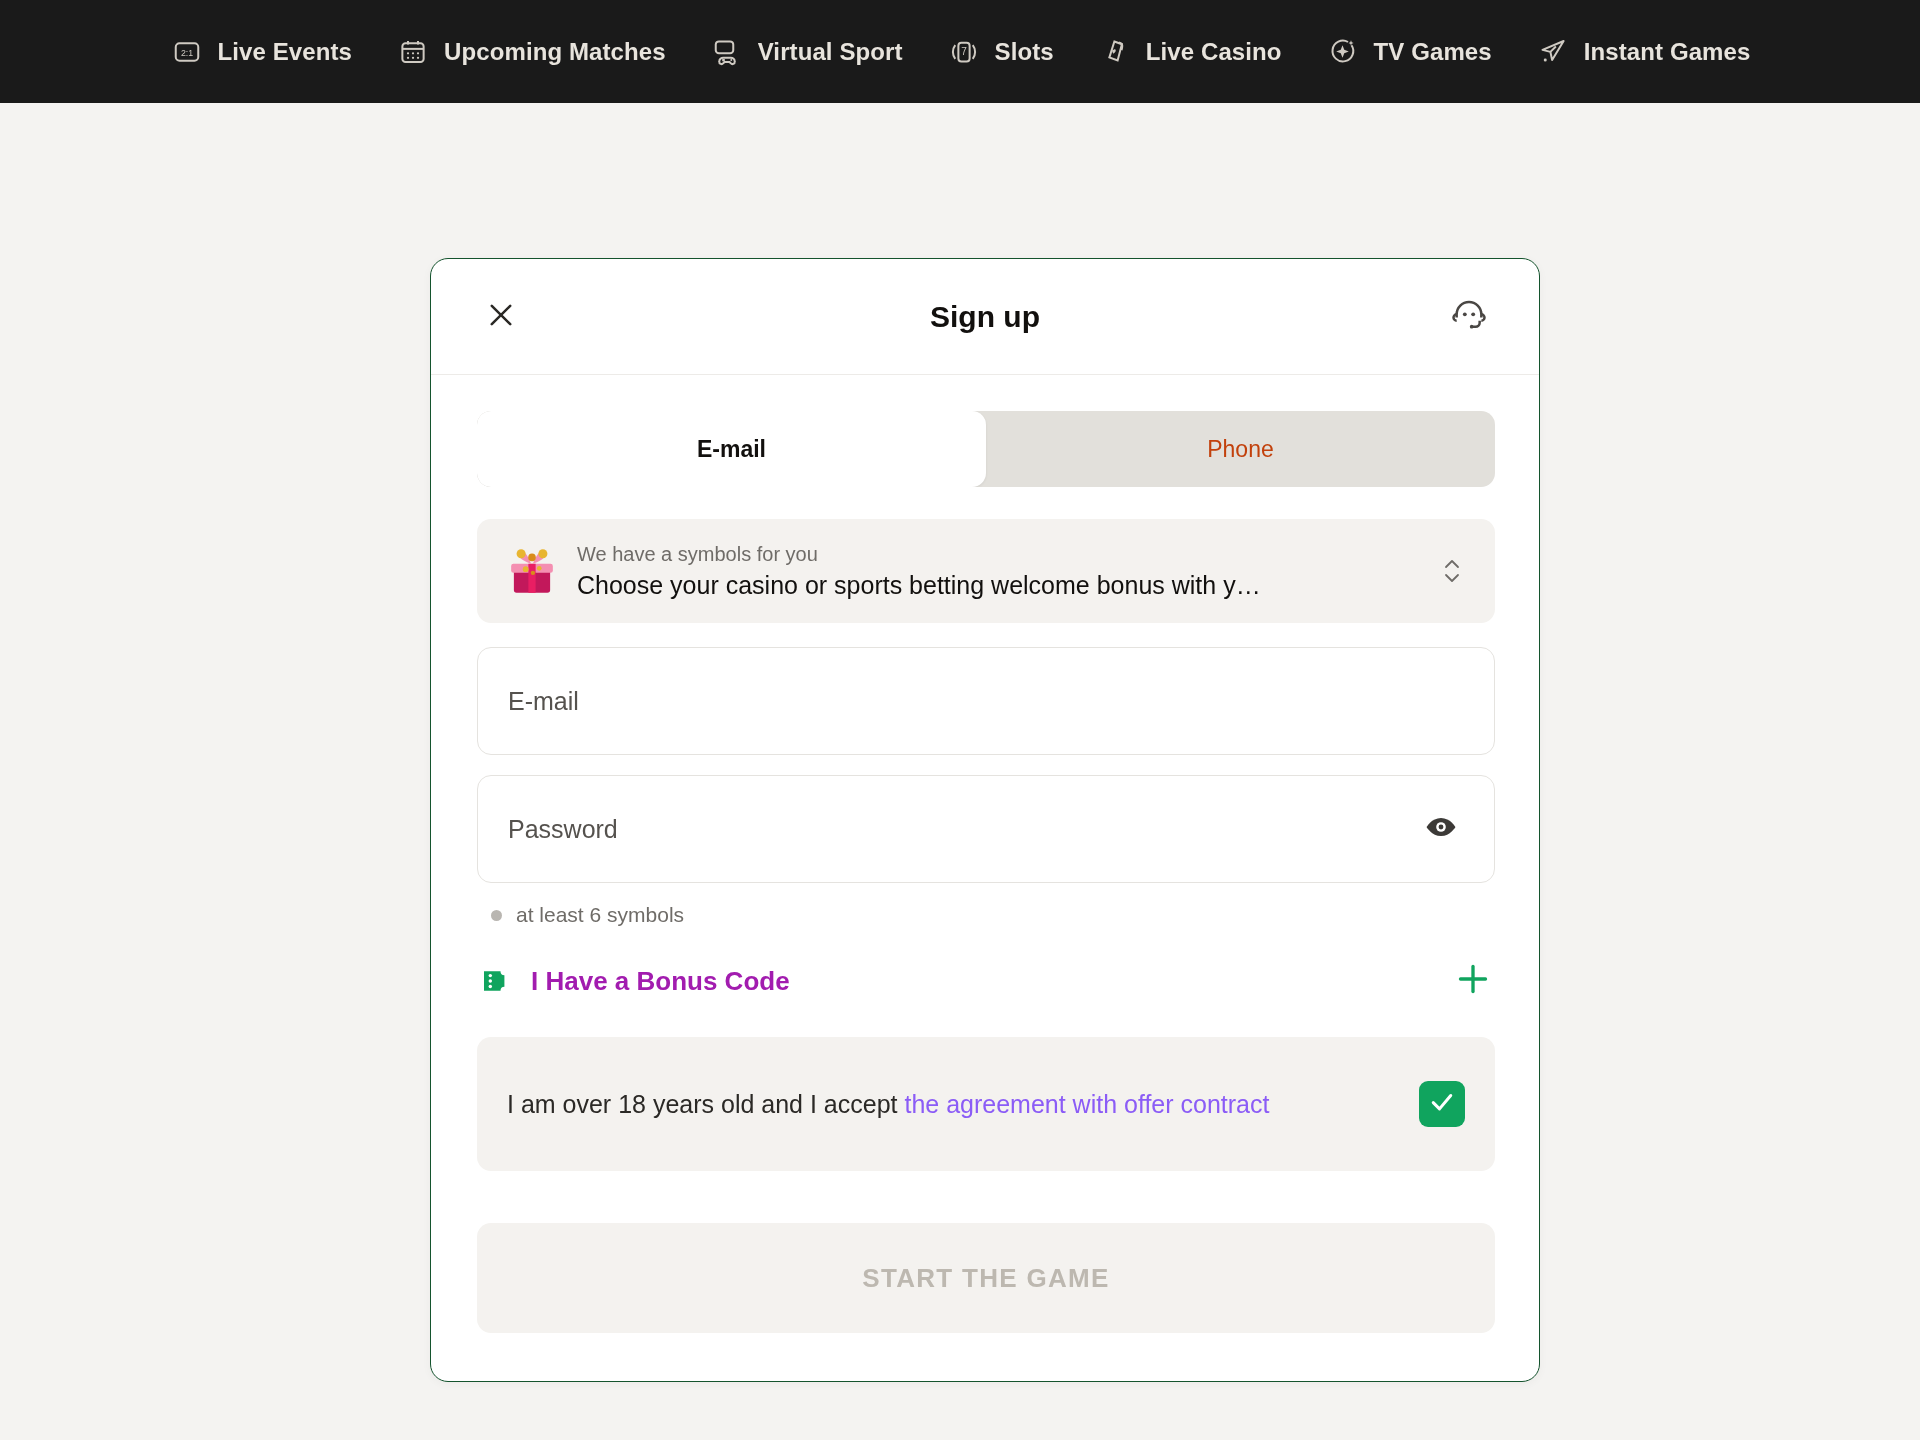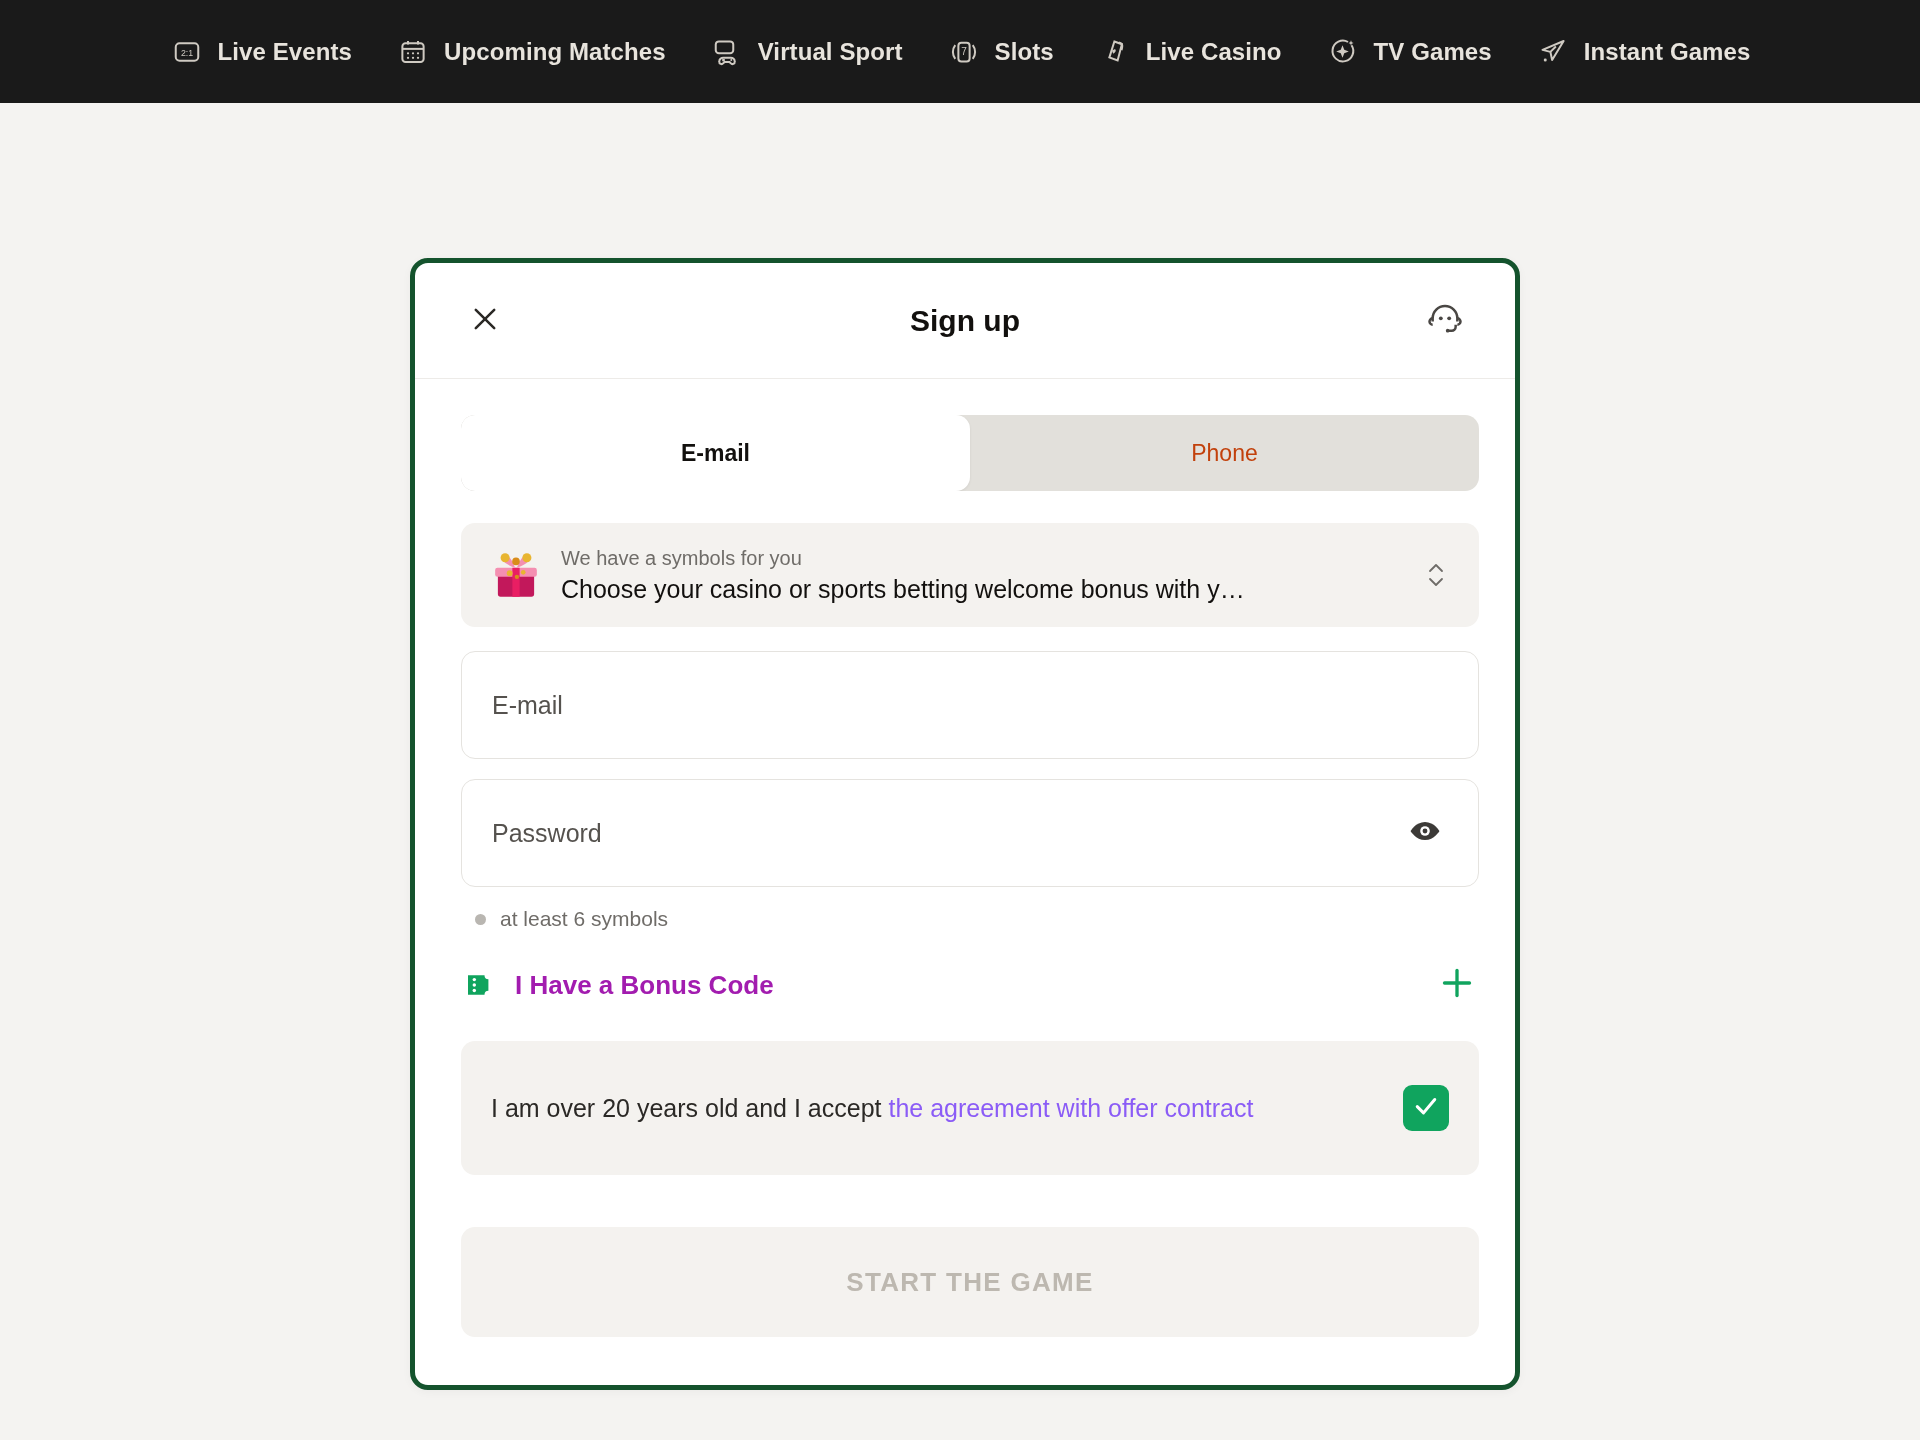--- a/index.html
+++ b/index.html
@@ -51,26 +51,26 @@
   .canvas {
     width: 1920px;
     height: 1337px;
     background: #f4f3f1;
     position: relative;
   }
 
   
   .modal {
     position: absolute;
-    left: 410px;
+    left: 430px;
     top: 155px;
     width: 1110px;
     background: #ffffff;
     border-radius: 18px;
-    border: 5px solid #14532d;
+    border: 1px solid #14532d;
     box-shadow: 0 2px 10px rgba(0,0,0,0.04);
     overflow: hidden;
   }
 
   .modal-header {
     height: 116px;
     display: flex;
     align-items: center;
     justify-content: space-between;
     padding: 0 46px;
@@ -510,21 +510,21 @@
               <line x1="12" y1="4.5" x2="12" y2="19.5"></line>
               <line x1="4.5" y1="12" x2="19.5" y2="12"></line>
             </svg>
           </span>
         </span>
       </div>
 
       
       <div class="agreement">
         <div class="agreement-text">
-          <span>I am over 20 years old and I accept </span><span class="agreement-link">the agreement with offer contract</span>
+          <span>I am over 18 years old and I accept </span><span class="agreement-link">the agreement with offer contract</span>
         </div>
         <span class="checkbox">
           <span>
             <svg width="30" height="30" viewBox="0 0 24 24" fill="none" stroke="#ffffff" stroke-width="2.4" stroke-linecap="round" stroke-linejoin="round">
               <polyline points="5,12.5 10,17.5 19,6.8"></polyline>
             </svg>
           </span>
         </span>
       </div>
 

